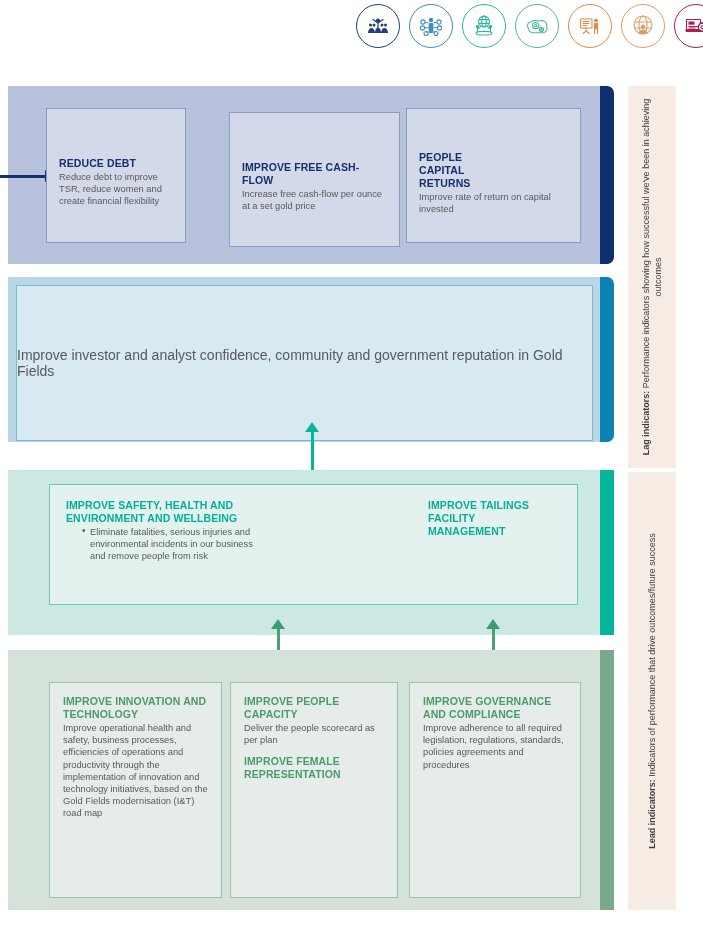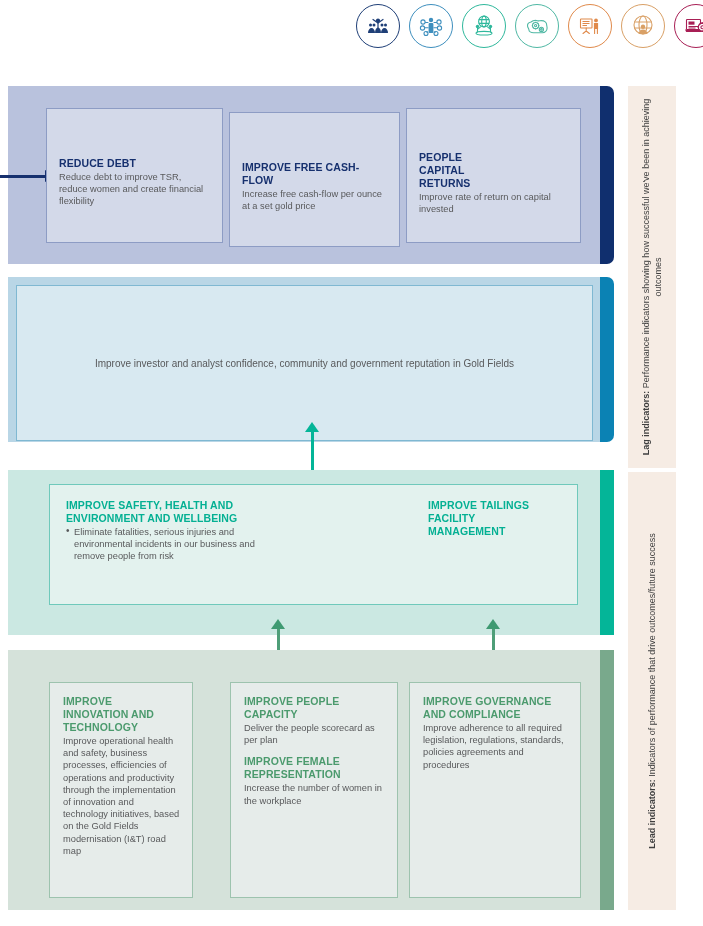--- a/index.html
+++ b/index.html
@@ -49,42 +49,42 @@
   #band4 .band-body { width: 598px; background: #d5e2da; }
   #band4 .edge-bar { left: 592px; background: #79a98c; border-radius: 0; }
 
   
   .card { position: absolute; }
   .card-title {
     font-weight: bold; font-size: 10.5px; line-height: 13px;
     letter-spacing: .1px; margin-bottom: 1px;
   }
   .card-desc { font-size: 9.3px; line-height: 12.2px; color: #58595b; }
-  .card-desc ul { list-style: none; }
+  .card-desc ul { list-style: none; margin-left: 16px; }
   .card-desc li { position: relative; padding-left: 8px; }
   .card-desc li::before {
     content: "\2022"; position: absolute; left: 0; top: -1px; font-size: 10px;
   }
   .gap { height: 9px; }
 
   
   .c-navy {
     background: #d3d9e9; border: 1px solid #8d9cc4;
     padding: 10px 11px 10px 12px;
   }
   .c-navy .card-title { color: #16306e; }
 
   
   #panel-reputation {
     position: absolute; left: 16px; top: 285px;
     width: 577px; height: 156px;
     background: #d8e9f1; border: 1px solid #7fb8d2;
     display: flex; align-items: center; justify-content: center;
   }
-  #panel-reputation .rep-text { font-size: 10px; color: #58595b; }
+  #panel-reputation .rep-text { font-size: 14px; color: #58595b; }
 
   
   #panel-teal {
     position: absolute; left: 49px; top: 484px;
     width: 529px; height: 121px;
     background: #e3f2ee; border: 1px solid #6fc9bb;
   }
   .c-teal { position: absolute; top: 14px; }
   .c-teal .card-title { color: #04b093; }
 
@@ -229,21 +229,21 @@
   </div>
 
   <div class="band" id="band1">
     <div class="band-body"></div>
     <div class="edge-bar"></div>
   </div>
 
   <div id="navy-arrow-line"></div>
   <div id="navy-arrow-head"></div>
 
-  <div class="card c-navy" style="left:46px; top:108px; width:177px; height:135px;">
+  <div class="card c-navy" style="left:46px; top:108px; width:140px; height:135px;">
     <div style="padding-top:38px">
       <div class="card-title">REDUCE DEBT</div>
       <div class="card-desc">Reduce debt to improve TSR, reduce women and create financial flexibility</div>
     </div>
   </div>
 
   <div class="card c-navy" style="left:229px; top:112px; width:171px; height:135px;">
     <div style="padding-top:38px">
       <div class="card-title">IMPROVE FREE CASH-FLOW</div>
       <div class="card-desc">Increase free cash-flow per ounce at a set gold price</div>
@@ -305,31 +305,30 @@
   <div class="arrow-down" style="left:309px; top:676px; border-top:10px solid #3f9a72;"></div>
 
   <div class="conn-g" style="left:492px; top:627px; width:3px; height:55px;"></div>
   <div class="arrow-up" style="left:486px; top:619px; border-bottom:10px solid #3f9a72;"></div>
 
   <div class="band" id="band4">
     <div class="band-body"></div>
     <div class="edge-bar"></div>
   </div>
 
-  <div class="card c-sage" style="left:49px; top:682px; width:144px; height:216px;">
+  <div class="card c-sage" style="left:49px; top:682px; width:173px; height:216px;">
     <div class="card-title">IMPROVE INNOVATION AND TECHNOLOGY</div>
     <div class="card-desc">Improve operational health and safety, business processes, efficiencies of operations and productivity through the implementation of innovation and technology initiatives, based on the Gold Fields modernisation (I&amp;T) road map</div>
   </div>
 
   <div class="card c-sage" style="left:230px; top:682px; width:168px; height:216px;">
     <div class="card-title">IMPROVE PEOPLE CAPACITY</div>
     <div class="card-desc">Deliver the people scorecard as per plan</div>
     <div class="gap"></div>
     <div class="card-title">IMPROVE FEMALE REPRESENTATION</div>
-    <div class="card-desc">Increase the number of women in the workplace</div>
   </div>
 
   <div class="card c-sage" style="left:409px; top:682px; width:172px; height:216px;">
     <div class="card-title">IMPROVE GOVERNANCE AND COMPLIANCE</div>
     <div class="card-desc">Improve adherence to all required legislation, regulations, standards, policies agreements and procedures</div>
   </div>
 
   <div class="side-label" id="side-lag">
     <div class="vtext">
       <b>Lag indicators:</b><span> Performance indicators showing how successful we've been in achieving outcomes</span>

